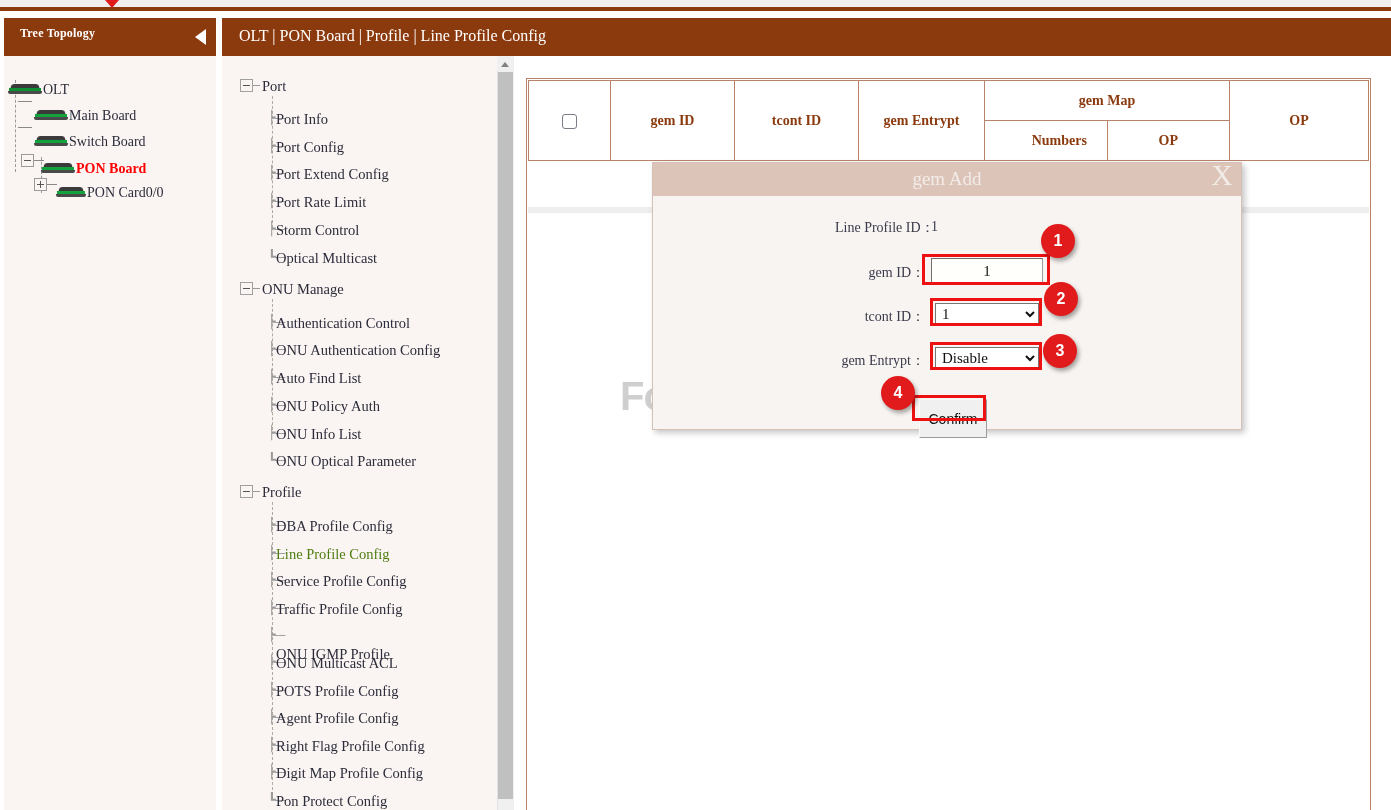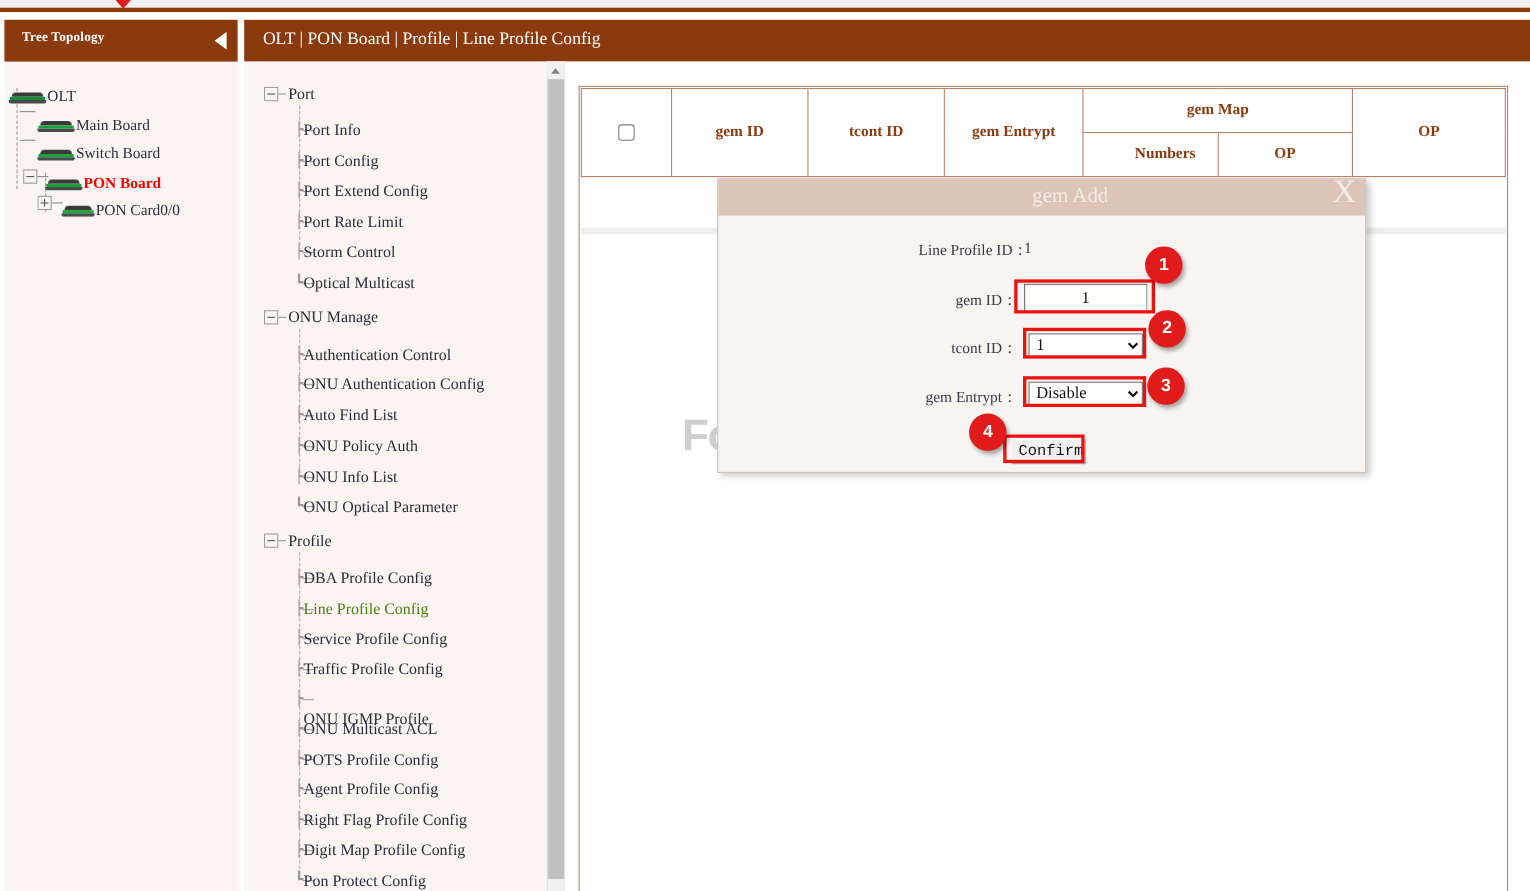--- a/index.html
+++ b/index.html
@@ -219,21 +219,20 @@
   
   .modal {
     position: absolute; left: 652px; top: 162px; width: 590px; height: 268px;
     background: #f8f4f1;
     border: 1px solid #d6bfb4;
     box-shadow: 3px 3px 6px rgba(0,0,0,.22);
   }
   .modal-title-bar {
     position: absolute; left: 0; top: 0; width: 588px; height: 33px;
     background: #ddc4b9;
-    padding-left: 26px;
   }
   .modal-title {
     position: absolute; width: 588px; top: 5px; text-align: center;
     font-size: 19px; color: #f2ece9; font-weight: normal;
   }
   .modal-close {
     position: absolute; right: 8px; top: -3px;
     font-size: 30px; color: #f2ece9;
     font-family: "Liberation Serif", serif;
     cursor: pointer; line-height: 1;
@@ -256,25 +255,25 @@
   .sel-input {
     position: absolute; width: 104px; height: 22px;
     border: 1px solid #767676;
     background: #ffffff;
     font-family: "Liberation Serif", serif;
     font-size: 15px; color: #111;
     padding: 0 2px;
   }
   .confirm-btn {
     position: absolute;
-    width: 68px; height: 23px;
+    width: 68px; height: 39px;
     background: #f0f0f0;
     border: 1px solid #9c9c9c;
     border-top-color: #fafafa; border-left-color: #fafafa;
-    font-family: Liberation Mono, monospace;
+    font-family: Liberation Sans, sans-serif;
     font-size: 14px; color: #111;
     cursor: pointer;
   }
 
   
   .hl {
     position: absolute; border: 3px solid #ee1111; pointer-events: none;
   }
   
   .badge {

